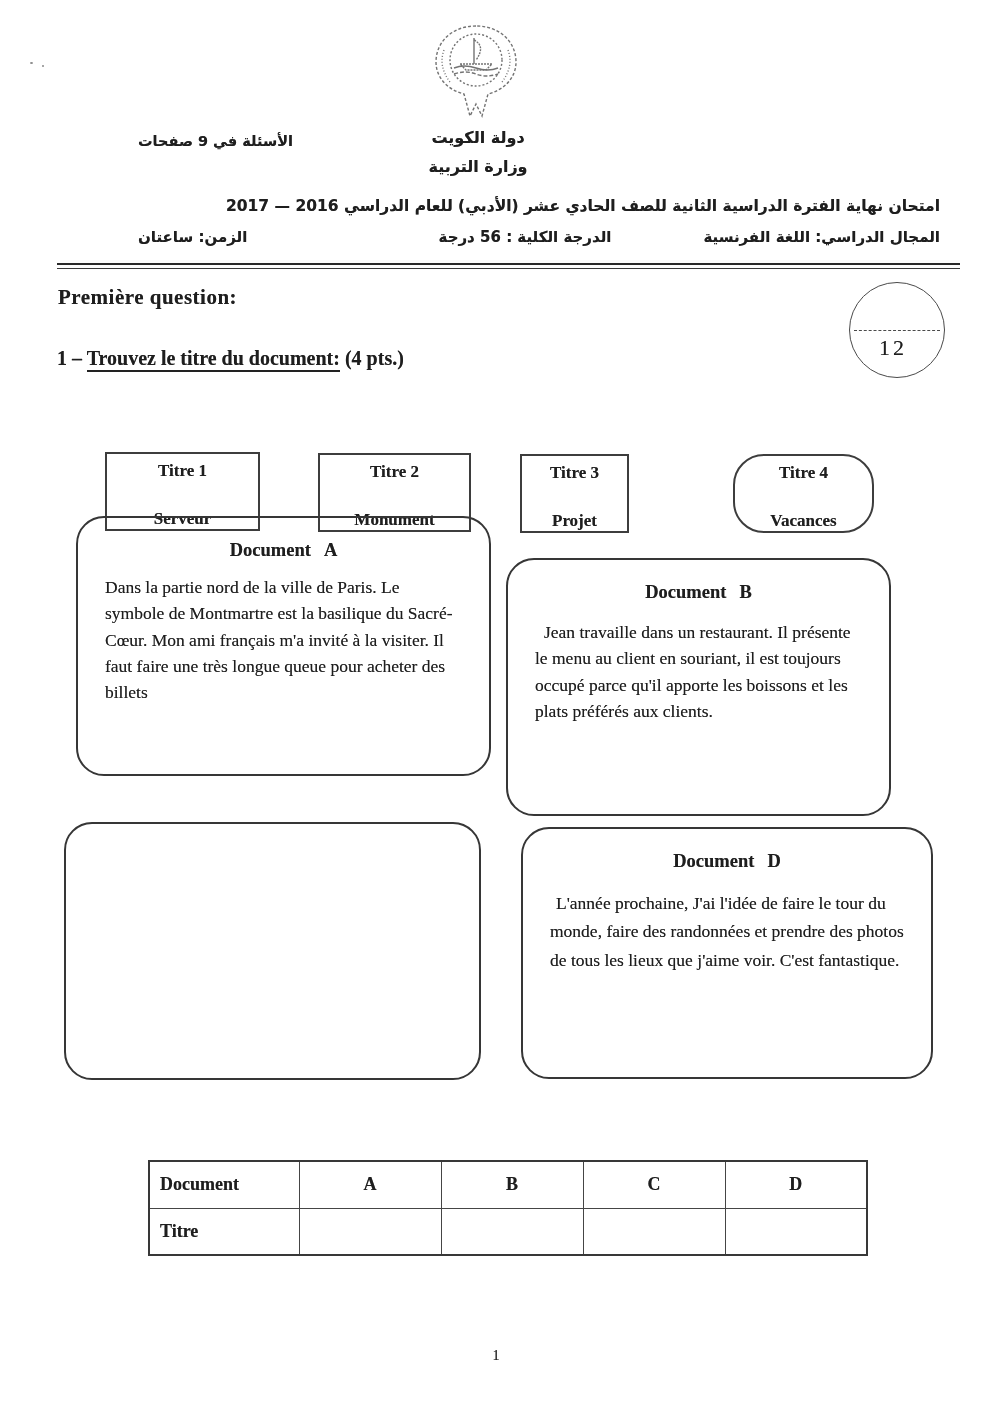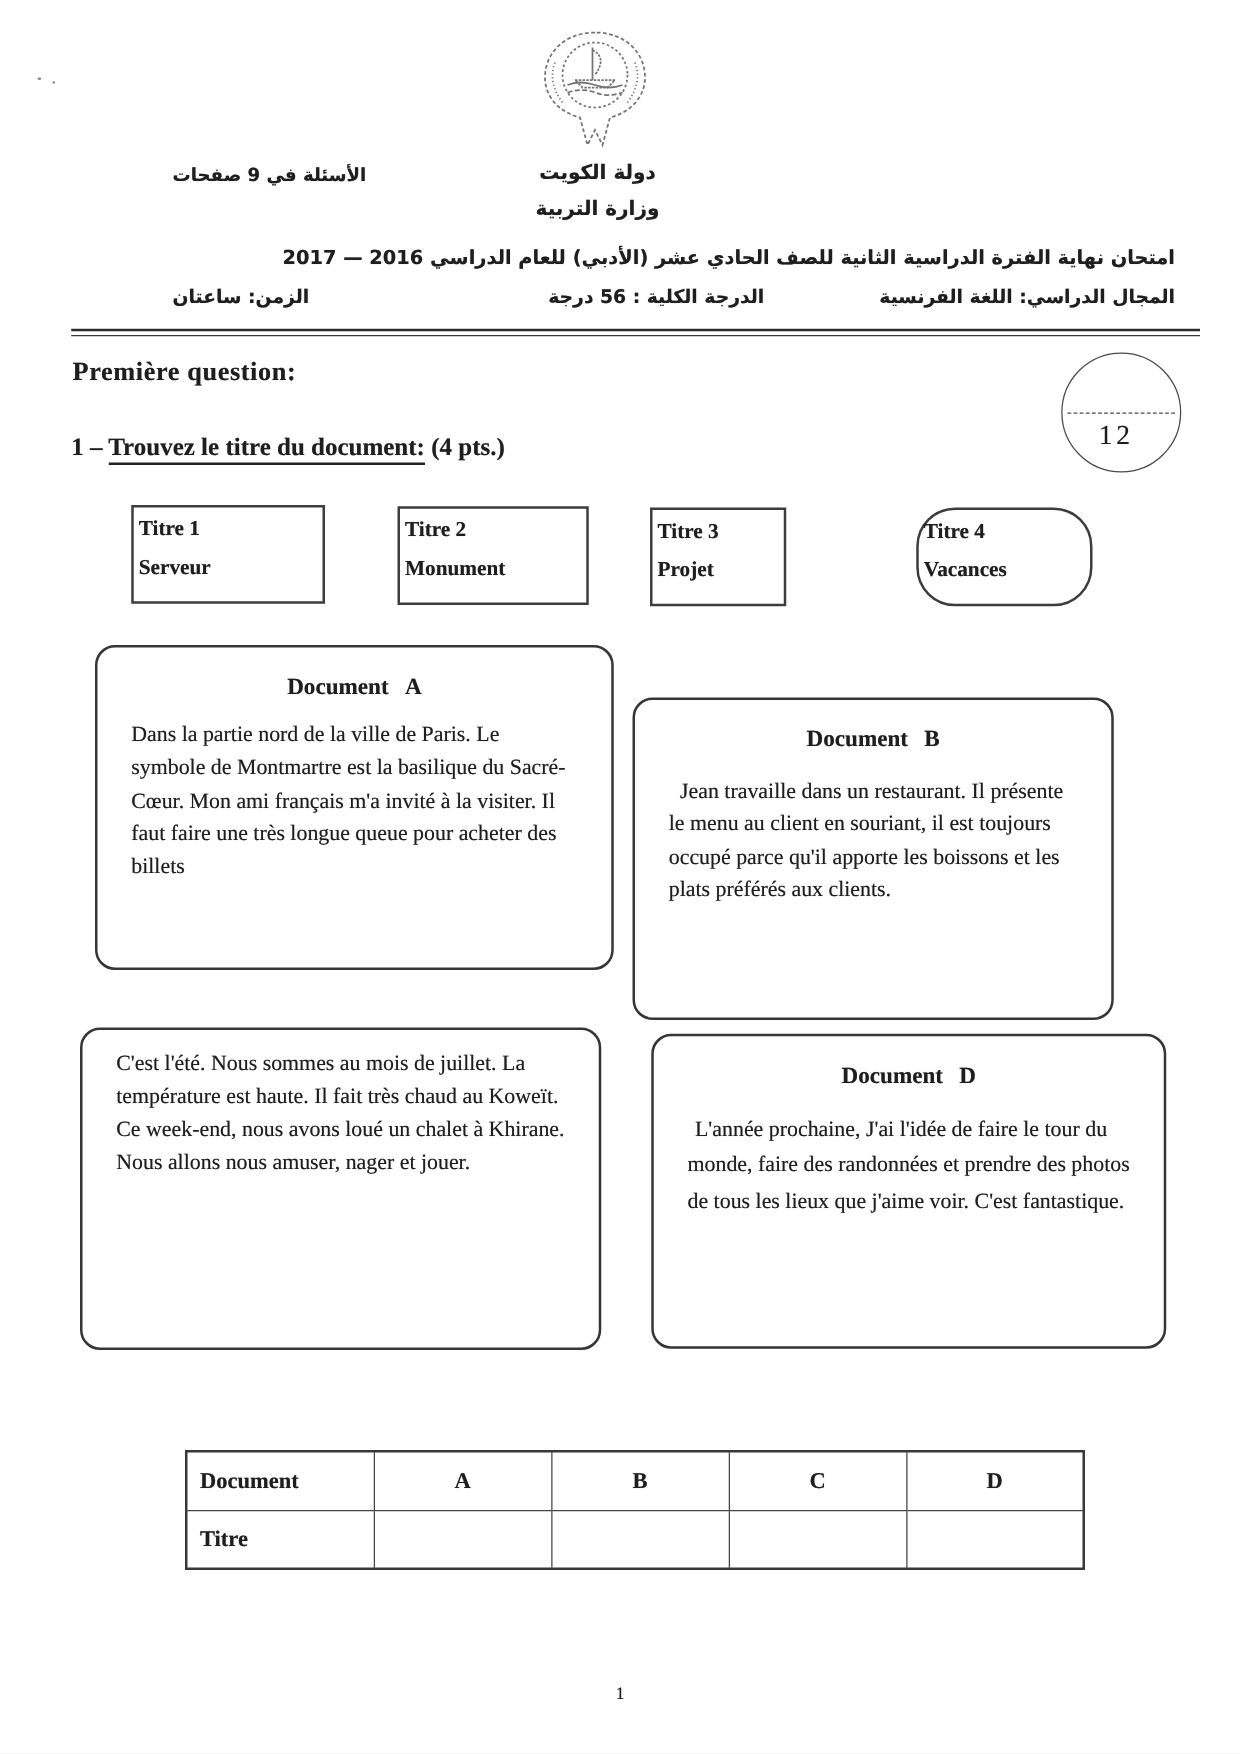--- a/index.html
+++ b/index.html
@@ -39,33 +39,33 @@
   .score-line { position: absolute; left: 4px; right: 4px; top: 47px; border-top: 1.6px dashed #4a4a4a; }
   .score-value { position: absolute; left: 0; right: 8px; top: 52px; text-align: center; font-size: 22px; letter-spacing: 3px; }
 
   .instruction { position: absolute; left: 57px; top: 347px; font-size: 20px; font-weight: bold; }
   .instruction .underlined { text-decoration: none; border-bottom: 2.6px solid #222; padding-bottom: 1px; }
 
   
   .title-box {
     position: absolute; height: 79px;
     border: 2px solid #3d3d3d;
-    display: flex; flex-direction: column; justify-content: space-between; 
-    padding: 7px 4px 17px 4px;
-    font-weight: bold; font-size: 17px;
+    display: flex; flex-direction: column; justify-content: space-between; align-items: center;
+    padding: 7px 4px 0 4px;
+    font-weight: bold; font-size: 17px; margin-top: 48px;
   }
   .title-box.b1 { left: 105px; top: 404px; width: 155px; }
   .title-box.b2 { left: 318px; top: 405px; width: 153px; }
   .title-box.b3 { left: 520px; top: 406px; width: 109px; }
   .title-box.b4 { left: 733px; top: 406px; width: 141px; border-radius: 31px; }
 
   
   .doc-card {
     position: absolute;
-    border: 2px solid #363636; border-radius: 16px;
+    border: 2px solid #363636; border-radius: 28px;
   }
   .doc-card.a { left: 76px;  top: 516px; width: 415px; height: 260px; }
   .doc-card.b { left: 506px; top: 517px; width: 385px; height: 258px; margin-top: 41px; }
   .doc-card.c { left: 64px;  top: 822px; width: 417px; height: 258px; }
   .doc-card.d { left: 521px; top: 827px; width: 412px; height: 252px; }
   .doc-title { margin-top: 22px; text-align: center; font-weight: bold; font-size: 18.5px; }
   .doc-title .letter { margin-left: 13px; }
   .doc-text { padding: 13px 26px 0 27px; font-size: 17.5px; line-height: 1.5; }
   .doc-card.b .doc-text { padding-top: 16px; text-indent: 9px; }
   .doc-card.d .doc-text { padding-top: 17px; text-indent: 6px; line-height: 1.62; }
@@ -162,21 +162,20 @@
   </div>
 
   <div class="doc-card b">
     <div class="doc-title fuzz">
       <span>Document</span><span class="letter">B</span>
     </div>
     <div class="doc-text fuzz">Jean travaille dans un restaurant. Il présente le menu au client en souriant, il est toujours occupé parce qu'il apporte les boissons et les plats préférés aux clients.</div>
   </div>
 
   <div class="doc-card c">
-    <div class="doc-text fuzz">C'est l'été. Nous sommes au mois de juillet. La température est haute. Il fait très chaud au Koweït. Ce week-end, nous avons loué un chalet à Khirane. Nous allons nous amuser, nager et jouer.</div>
   </div>
 
   <div class="doc-card d">
     <div class="doc-title fuzz">
       <span>Document</span><span class="letter">D</span>
     </div>
     <div class="doc-text fuzz">L'année prochaine, J'ai l'idée de faire le tour du monde, faire des randonnées et prendre des photos de tous les lieux que j'aime voir. C'est fantastique.</div>
   </div>
 
   <table class="answer-table">

